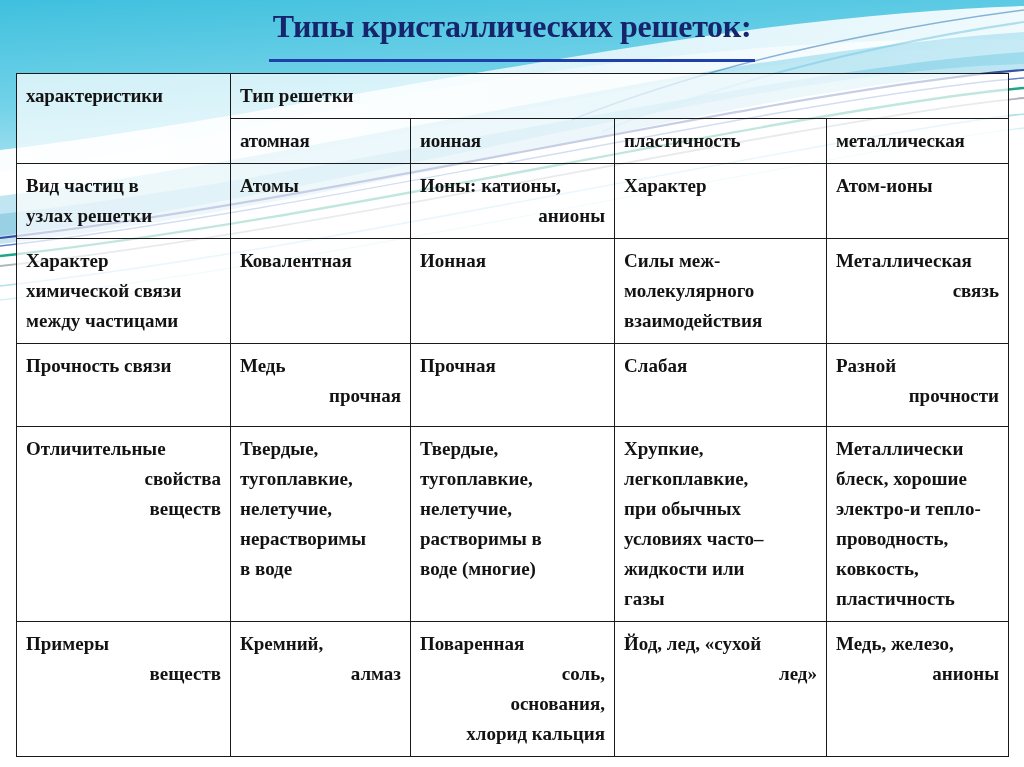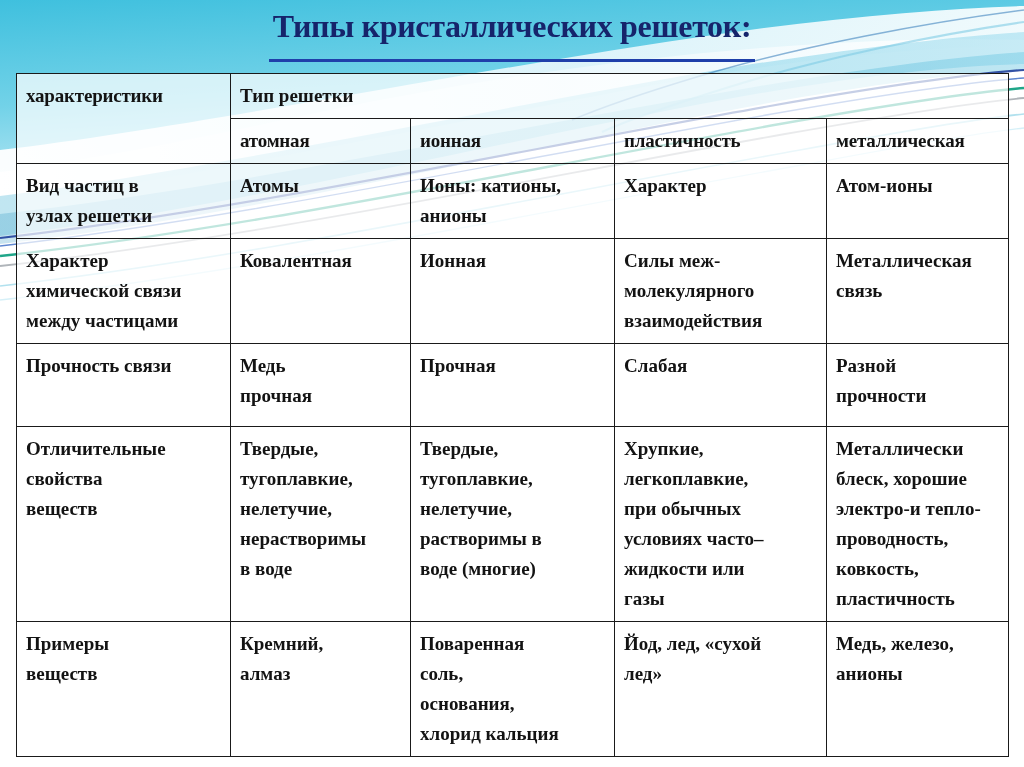--- a/index.html
+++ b/index.html
@@ -101,21 +101,21 @@
   }
   th.hdr-kind {
     text-align: center;
     font-weight: bold;
     font-size: 20px;
     color: #ef1b1b;
     vertical-align: middle;
     letter-spacing: -0.2px;
     white-space: nowrap;
   }
-  .cell-center { text-align: left; }
+  .cell-center { text-align: right; }
 
   .c-txt { display: block; white-space: pre-line; }
   .c-txt.just {
     text-align: justify;
     text-align-last: left;
     text-justify: inter-word;
   }
 
   .row-h1 td { height: 60px; }
   .row-h2 td { height: 90px; }

